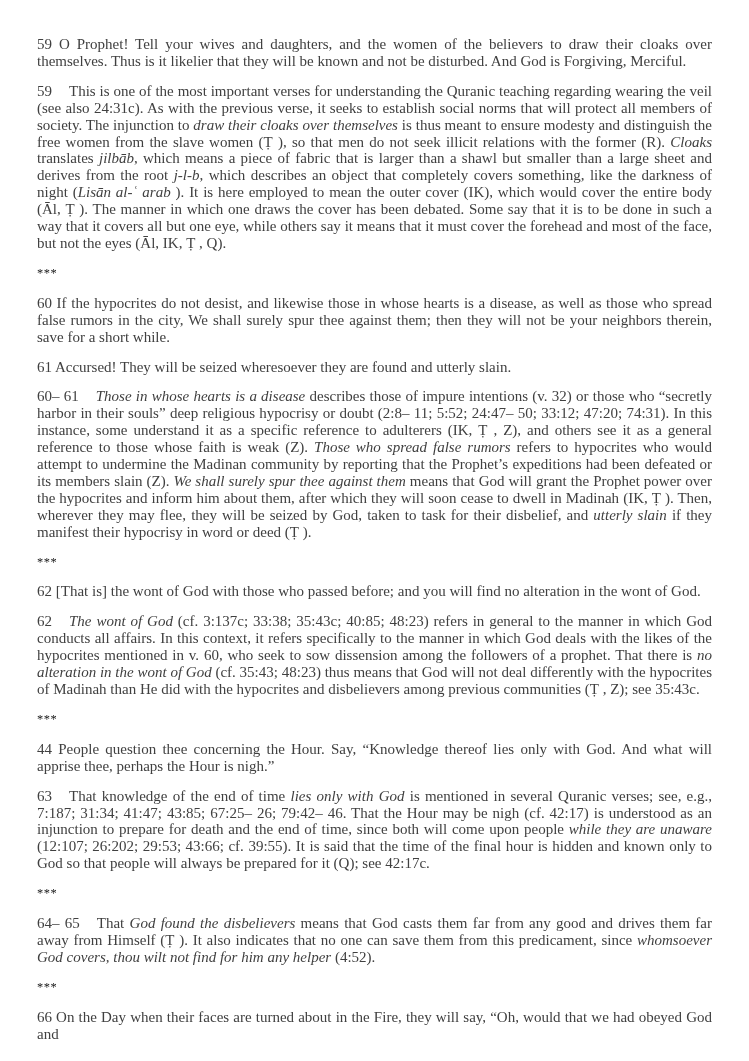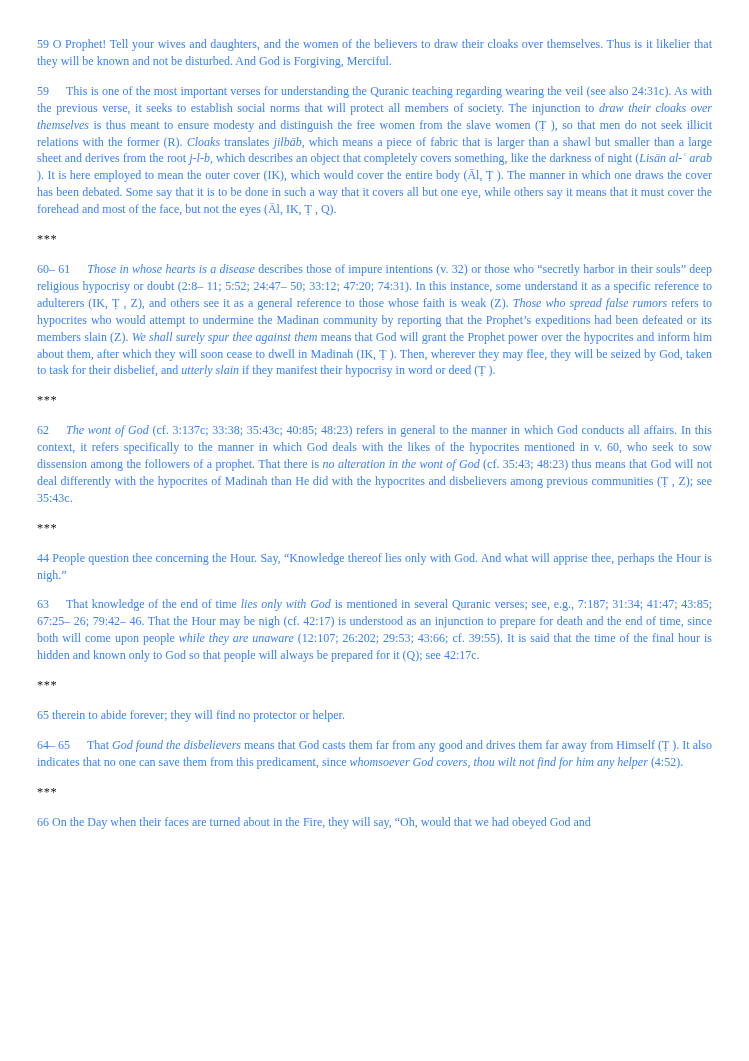--- a/index.html
+++ b/index.html
@@ -19,26 +19,26 @@
     width: 749px;
     height: 1061px;
     background: #ffffff;
     box-sizing: border-box;
     padding: 36px 37px 0 37px;
   }
   .content {
     width: 675px;
   }
   .block {
-    font-size: 12px;
+    font-size: 15px;
     line-height: 16.9px;
     text-align: justify;
     text-justify: inter-word;
     margin: 0 0 13px 0;
-    color: #3b82f6;
+    color: #404040;
     -webkit-font-smoothing: none;
   }
   .block.verse {
     text-align: justify;
   }
   .block.commentary {
     text-align: justify;
   }
   .divider {
     font-size: 12.4px;
@@ -59,25 +59,27 @@
   }
 </style>
 </head>
 <body>
 
 <div id="page">
   <div class="content" id="content-root">
       <div class="block verse">59 O Prophet! Tell your wives and daughters, and the women of the believers to draw their cloaks over themselves. Thus is it likelier that they will be known and not be disturbed. And God is Forgiving, Merciful.</div>
       <div class="block commentary">59<span class="gap-after-num"></span>This is one of the most important verses for understanding the Quranic teaching regarding wearing the veil (see also 24:31c). As with the previous verse, it seeks to establish social norms that will protect all members of society. The injunction to <em>draw their cloaks over themselves</em> is thus meant to ensure modesty and distinguish the free women from the slave women (Ṭ ), so that men do not seek illicit relations with the former (R). <em>Cloaks</em> translates <em>jilbāb</em>, which means a piece of fabric that is larger than a shawl but smaller than a large sheet and derives from the root <em>j-l-b</em>, which describes an object that completely covers something, like the darkness of night (<em>Lisān al-ʿ arab</em> ). It is here employed to mean the outer cover (IK), which would cover the entire body (Āl, Ṭ ). The manner in which one draws the cover has been debated. Some say that it is to be done in such a way that it covers all but one eye, while others say it means that it must cover the forehead and most of the face, but not the eyes (Āl, IK, Ṭ , Q).</div>
       <div class="divider">***</div>
+      <div class="block verse">60 If the hypocrites do not desist, and likewise those in whose hearts is a disease, as well as those who spread false rumors in the city, We shall surely spur thee against them; then they will not be your neighbors therein, save for a short while.</div>
+      <div class="block verse">61 Accursed! They will be seized wheresoever they are found and utterly slain.</div>
       <div class="block commentary">60– 61<span class="gap-after-num"></span><em>Those in whose hearts is a disease</em> describes those of impure intentions (v. 32) or those who “secretly harbor in their souls” deep religious hypocrisy or doubt (2:8– 11; 5:52; 24:47– 50; 33:12; 47:20; 74:31). In this instance, some understand it as a specific reference to adulterers (IK, Ṭ , Z), and others see it as a general reference to those whose faith is weak (Z). <em>Those who spread false rumors</em> refers to hypocrites who would attempt to undermine the Madinan community by reporting that the Prophet’s expeditions had been defeated or its members slain (Z). <em>We shall surely spur thee against them</em> means that God will grant the Prophet power over the hypocrites and inform him about them, after which they will soon cease to dwell in Madinah (IK, Ṭ ). Then, wherever they may flee, they will be seized by God, taken to task for their disbelief, and <em>utterly slain</em> if they manifest their hypocrisy in word or deed (Ṭ ).</div>
       <div class="divider">***</div>
+      <div class="block verse">62 [That is] the wont of God with those who passed before; and you will find no alteration in the wont of God.</div>
       <div class="block commentary">62<span class="gap-after-num"></span><em>The wont of God</em> (cf. 3:137c; 33:38; 35:43c; 40:85; 48:23) refers in general to the manner in which God conducts all affairs. In this context, it refers specifically to the manner in which God deals with the likes of the hypocrites mentioned in v. 60, who seek to sow dissension among the followers of a prophet. That there is <em>no alteration in the wont of God</em> (cf. 35:43; 48:23) thus means that God will not deal differently with the hypocrites of Madinah than He did with the hypocrites and disbelievers among previous communities (Ṭ , Z); see 35:43c.</div>
       <div class="divider">***</div>
       <div class="block verse">44 People question thee concerning the Hour. Say, “Knowledge thereof lies only with God. And what will apprise thee, perhaps the Hour is nigh.”</div>
       <div class="block commentary">63<span class="gap-after-num"></span>That knowledge of the end of time <em>lies only with God</em> is mentioned in several Quranic verses; see, e.g., 7:187; 31:34; 41:47; 43:85; 67:25– 26; 79:42– 46. That the Hour may be nigh (cf. 42:17) is understood as an injunction to prepare for death and the end of time, since both will come upon people <em>while they are unaware</em> (12:107; 26:202; 29:53; 43:66; cf. 39:55). It is said that the time of the final hour is hidden and known only to God so that people will always be prepared for it (Q); see 42:17c.</div>
       <div class="divider">***</div>
-      <div class="block verse">65 therein to abide forever; they will find no protector or helper.</div>
       <div class="block commentary">64– 65<span class="gap-after-num"></span>That <em>God found the disbelievers</em> means that God casts them far from any good and drives them far away from Himself (Ṭ ). It also indicates that no one can save them from this predicament, since <em>whomsoever God covers, thou wilt not find for him any helper</em> (4:52).</div>
       <div class="divider">***</div>
       <div class="block verse last-line">66 On the Day when their faces are turned about in the Fire, they will say, “Oh, would that we had obeyed God and</div>
     </div>
 </div>
 
 </body></html>

